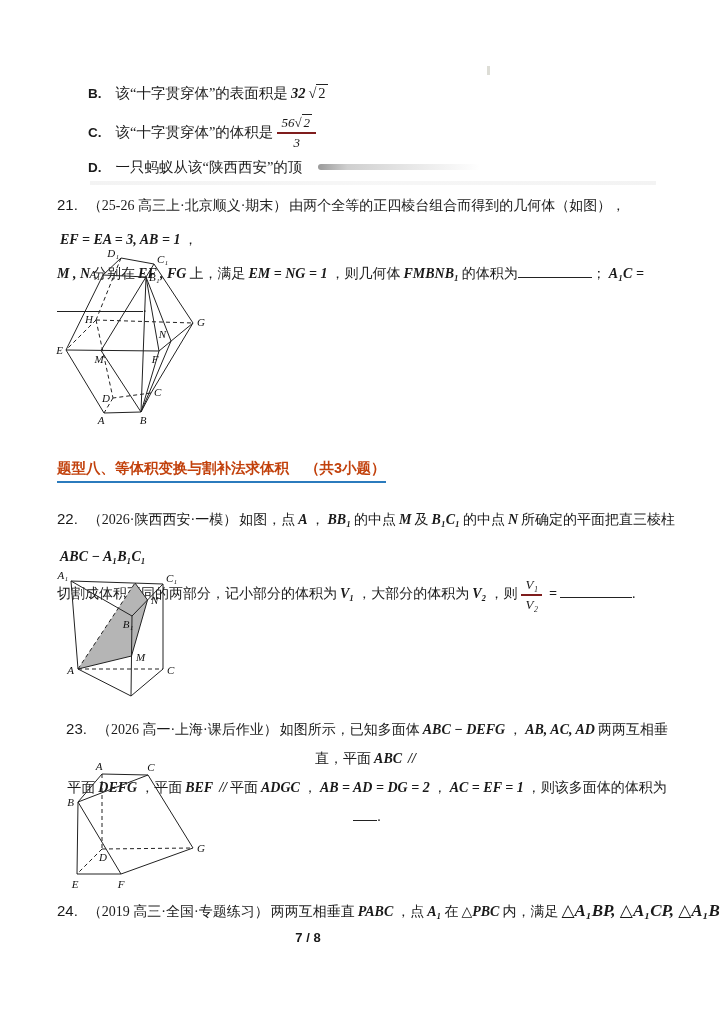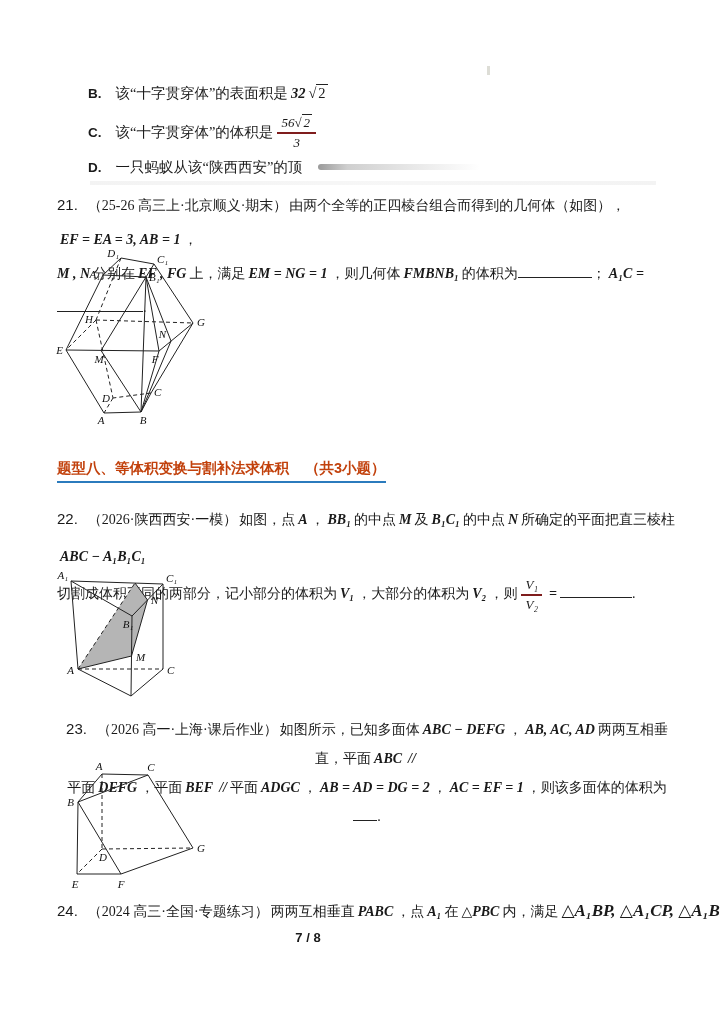--- a/index.html
+++ b/index.html
@@ -174,16 +174,16 @@
     <text x="96" y="12" text-anchor="middle">C</text>
     <text x="19" y="47" text-anchor="end">B</text>
     <text x="48" y="102" text-anchor="middle">D</text>
     <text x="142" y="93" text-anchor="start">G</text>
     <text x="20" y="129" text-anchor="middle">E</text>
     <text x="66" y="129" text-anchor="middle">F</text>
   </g>
 </svg>
 
 <div class="abs para" style="left:57px;top:894px;width:650px;white-space:nowrap;">
-  <span class="pnum">24.</span><span class="src">（2024 高三·全国·专题练习）</span><span>两两互相垂直</span><span class="m">PABC</span><span>，点</span><span class="m">A₁</span><span>在</span><span class="m">△PBC</span><span>内，满足</span><span class="m" style="font-size:17px;">△A₁BP, △A₁CP, △A₁BC</span><span>的面积之比</span>
+  <span class="pnum">24.</span><span class="src">（2019 高三·全国·专题练习）</span><span>两两互相垂直</span><span class="m">PABC</span><span>，点</span><span class="m">A₁</span><span>在</span><span class="m">△PBC</span><span>内，满足</span><span class="m" style="font-size:17px;">△A₁BP, △A₁CP, △A₁BC</span><span>的面积之比</span>
 </div>
 
 <div class="footer">7 / 8</div>
 
 </body></html>

